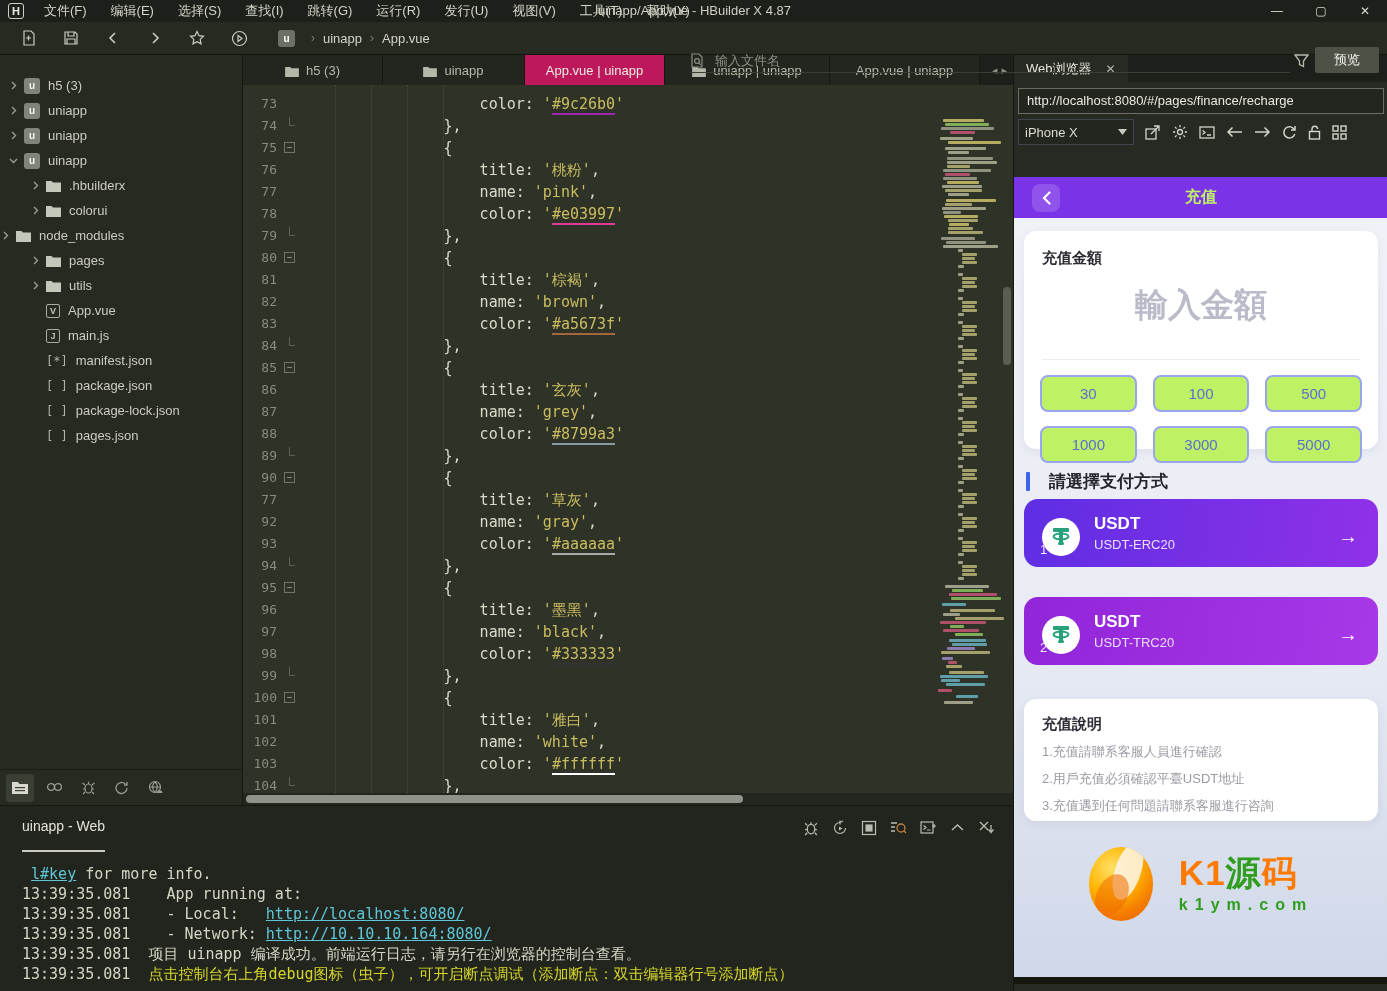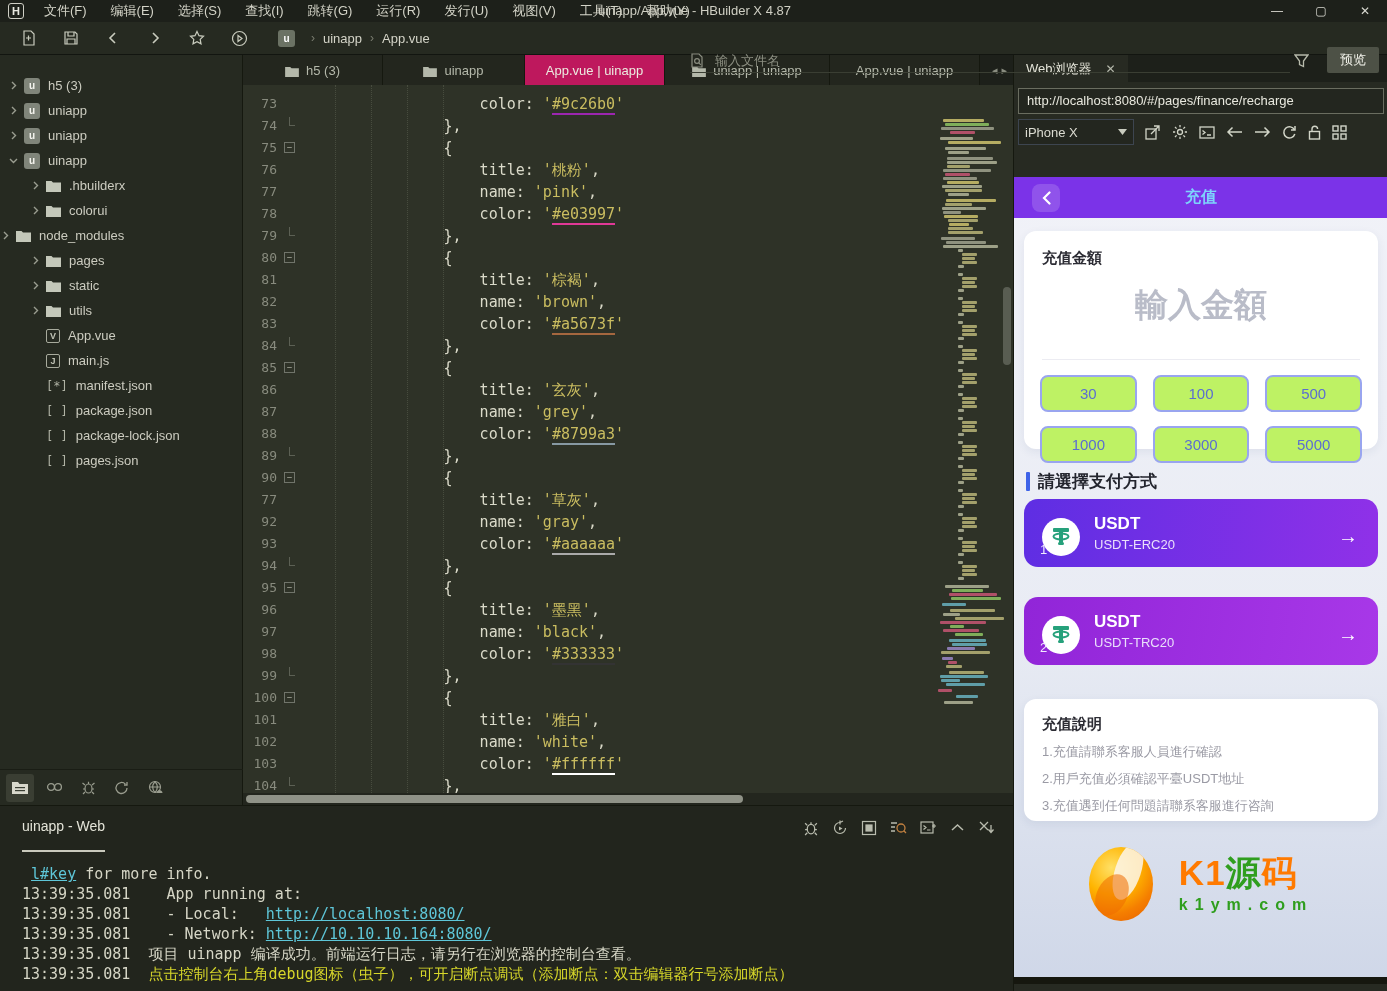--- a/index.html
+++ b/index.html
@@ -18,21 +18,21 @@
   
   #toolbar2 { position:absolute; left:0; top:22px; width:1387px; height:33px; background:#262a21; border-bottom:1px solid #121510; display:flex; align-items:center; z-index:29; }
   .tbicon { width:26px; height:26px; margin-left:16px; display:flex; align-items:center; justify-content:center; color:#c9ccbe; }
   .tbicon svg { display:block; }
   #breadcrumb { display:flex; align-items:center; margin-left:26px; font-size:13px; color:#d4d4c8; }
   .bc-chip { width:17px; height:17px; background:#6b7264; border-radius:3px; color:#fff; font-size:10px; font-weight:bold; display:flex; align-items:center; justify-content:center; margin-right:8px; }
   .bc-sep { color:#7a7d70; margin:0 8px; font-size:12px; }
   #filesearch { position:absolute; left:690px; top:27px; width:600px; height:24px; display:flex; align-items:center; border-bottom:1px solid #3a3e33; color:#8b8e81; font-size:13px; }
   #filesearch .ph { margin-left:10px; }
   #filterbtn { position:absolute; right:78px; top:29px; color:#b8bbac; }
-  #previewbtn { position:absolute; right:8px; top:25px; width:52px; height:26px; background:#4d5146; color:#f0f0e8; font-size:13px; display:flex; align-items:center; justify-content:center; border-radius:2px; }
+  #previewbtn { position:absolute; right:8px; top:25px; width:64px; height:26px; background:#4d5146; color:#f0f0e8; font-size:13px; display:flex; align-items:center; justify-content:center; border-radius:2px; }
 
   
   #sidebar { position:absolute; left:0; top:55px; width:243px; height:750px; background:#262a21; border-right:1px solid #15180f; }
   #tree { padding-top:18px; }
   .trow { height:25px; display:flex; align-items:center; font-size:13px; color:#ccccc0; cursor:default; }
   .trow .chev { width:10px; display:flex; justify-content:center; }
   .ticon { margin:0 8px 0 6px; display:flex; align-items:center; justify-content:center; }
   .proj-icon { width:16px; height:16px; background:#80857a; border-radius:3px; color:#f4f4ee; font-size:10px; font-weight:bold; display:flex; align-items:center; justify-content:center; }
   .filebox { width:14px; height:14px; border:1px solid #a8ab9d; border-radius:2px; color:#c0c3b5; font-size:9px; font-weight:bold; display:flex; align-items:center; justify-content:center; }
   .brk { color:#b0b3a5; font-family:"DejaVu Sans Mono",monospace; font-size:12px; }
@@ -81,30 +81,30 @@
   #rp-tab { background:#272a22; height:27px; display:flex; align-items:center; padding:0 12px; gap:14px; font-size:13px; color:#e4e4d8; }
   #rp-tab .x { color:#b8bbae; font-size:12px; }
   #urlbar { position:absolute; left:4px; top:33px; width:366px; height:26px; border:1px solid #6a6d60; background:#23261f; color:#e8e8de; font-size:13px; line-height:24px; padding-left:8px; white-space:nowrap; overflow:hidden; }
   #devicerow { position:absolute; left:4px; top:64px; width:366px; height:26px; display:flex; align-items:center; }
   #deviceselect { width:116px; height:26px; border:1px solid #3d4550; background:#23261f; color:#dcdcd2; font-size:13px; display:flex; align-items:center; padding:0 6px; justify-content:space-between; }
   .dev-ic { margin-left:11px; color:#d2d5c8; display:flex; align-items:center; }
 
   
   #phone { position:absolute; left:0; top:122px; width:374px; height:807px; background:linear-gradient(#f1f2f8, #e9ecf4 55%, #cfd7e8); overflow:hidden; }
   #phone-head { position:absolute; left:0; top:0; width:374px; height:41px; background:#7b33e8; display:flex; align-items:center; justify-content:center; }
-  #phone-title { color:#7dd3fc; font-size:16px; font-weight:bold; }
+  #phone-title { color:#bef264; font-size:16px; font-weight:bold; }
   #backbtn { position:absolute; left:18px; top:7px; width:28px; height:28px; background:rgba(255,255,255,.16); border-radius:8px; display:flex; align-items:center; justify-content:center; color:#fff; }
   .pcard { position:absolute; left:10px; width:354px; background:#fff; border-radius:12px; box-shadow:0 3px 10px rgba(40,60,120,.08); }
   #amount-card { top:54px; height:218px; }
   #amount-label { position:absolute; left:18px; top:18px; font-size:15px; font-weight:bold; color:#2c2c34; }
   #amount-input { position:absolute; left:0; top:52px; width:354px; text-align:center; font-size:33px; font-weight:bold; color:#b9bcc8; }
   #amount-divider { position:absolute; left:18px; right:18px; top:128px; height:1px; background:#ececf2; }
   #presets { position:absolute; left:16px; top:144px; width:322px; display:grid; grid-template-columns:repeat(3,1fr); gap:14px 16px; }
   .preset { height:37px; border:2px solid #99a5ef; background:#bef264; border-radius:8px; color:#5b6ed0; font-size:15px; display:flex; align-items:center; justify-content:center; }
-  #pay-heading { position:absolute; left:12px; top:293px; display:flex; align-items:center; gap:8px; }
+  #pay-heading { position:absolute; left:12px; top:293px; display:flex; align-items:center; gap:19px; }
   #pay-bar { width:4px; height:19px; background:#3e63e8; border-radius:1px; }
   #pay-text { font-size:17px; font-weight:bold; color:#23252e; }
   .method { position:absolute; left:10px; width:354px; height:68px; border-radius:14px; color:#fff; }
   #method-0 { top:322px; }
   #method-1 { top:420px; }
   .m-ic { position:absolute; left:18px; top:19px; width:38px; height:38px; background:#fff; border-radius:50%; display:flex; align-items:center; justify-content:center; }
   .m-name { position:absolute; left:70px; top:15px; font-size:17px; font-weight:bold; }
   .m-net { position:absolute; left:70px; top:38px; font-size:13px; color:#eadffb; }
   .m-arrow { position:absolute; right:20px; top:26px; font-size:20px; color:#fff; }
   .m-idx { position:absolute; left:16px; bottom:10px; font-size:13px; color:#f0eaff; }
@@ -298,33 +298,20 @@
         <span class="chev">
           <svg width="9" height="9" viewBox="0 0 9 9" fill="none" stroke="#9a9d90" stroke-width="1.4">
             <path d="M3 1l3.5 3.5L3 8"></path>
           </svg>
         </span>
         <span class="ticon">
           <svg width="15" height="12" viewBox="0 0 15 12" fill="#c4c8ba">
             <path d="M0 1h5.5L7 2.5h8V12H0z"></path>
           </svg>
         </span>
-        <span>static</span>
-      </div>
-      <div class="trow" style="padding-left: 30px;">
-        <span class="chev">
-          <svg width="9" height="9" viewBox="0 0 9 9" fill="none" stroke="#9a9d90" stroke-width="1.4">
-            <path d="M3 1l3.5 3.5L3 8"></path>
-          </svg>
-        </span>
-        <span class="ticon">
-          <svg width="15" height="12" viewBox="0 0 15 12" fill="#c4c8ba">
-            <path d="M0 1h5.5L7 2.5h8V12H0z"></path>
-          </svg>
-        </span>
         <span>utils</span>
       </div>
       <div class="trow" style="padding-left: 30px;">
         <span class="chev"></span>
         <span class="ticon">
           <span class="filebox">V</span>
         </span>
         <span>App.vue</span>
       </div>
       <div class="trow" style="padding-left: 30px;">

